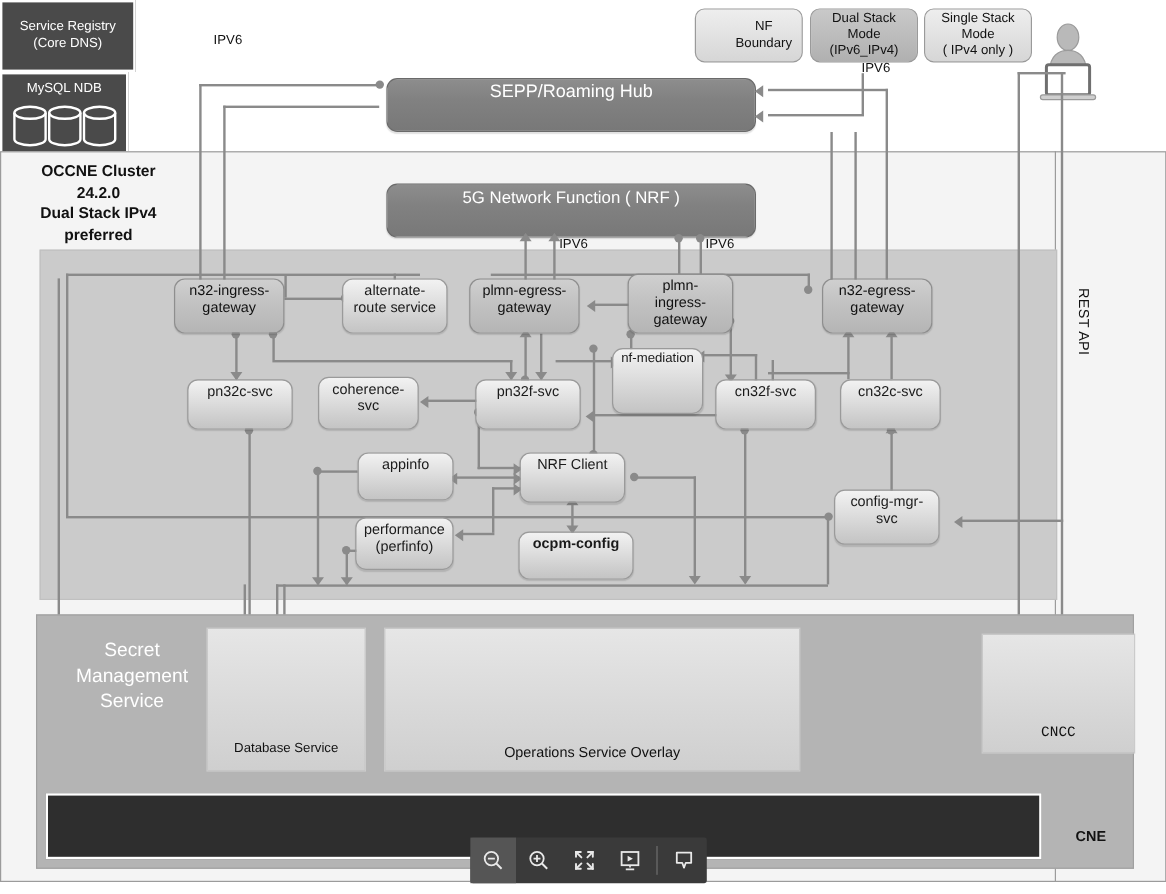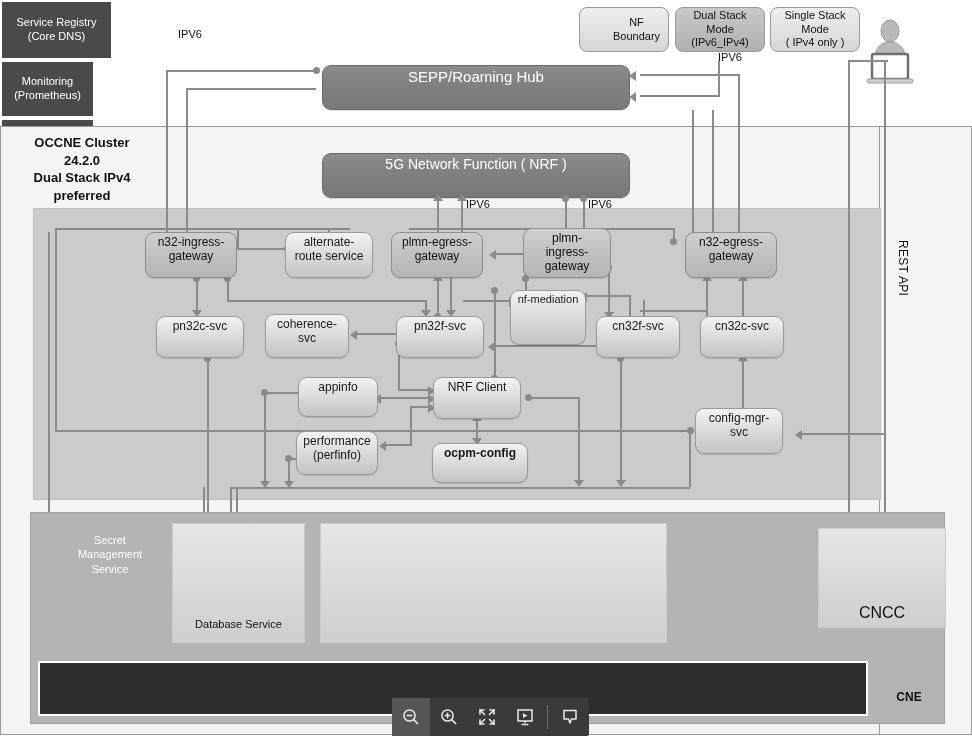--- a/index.html
+++ b/index.html
@@ -438,65 +438,79 @@
     <span style="white-space:pre-line">ocpm-config</span>
   </div>
 
   <div class="node" style="left:695px;top:408px;width:88px;height:46px;">
     <span style="white-space:pre-line">config-mgr-
 svc</span>
   </div>
 
   <div class="region cne-panel" style="left:30px;top:512px;width:915px;height:212px;"></div>
 
-  <div class="plain white" style="left:60px;top:533px;width:100px;font-size:11px;line-height:1.3;white-space:pre-line;">Secret
+  <div class="plain white" style="left:60px;top:533px;width:100px;font-size:16px;line-height:1.3;white-space:pre-line;">Secret
 Management
 Service</div>
 
   <div class="darkbox" style="left:42px;top:592px;width:113px;height:60px;">
     <span style="white-space:pre-line">Service Registry
 (Core DNS)</span>
   </div>
 
   <div class="subpanel abs" style="left:172px;top:523px;width:133px;height:120px;"></div>
+  <div class="darkbox" style="left:185px;top:535px;width:107px;height:78px;flex-direction:column;justify-content:flex-start;padding-top:6px;">
+    <span>MySQL NDB</span>
+    <svg width="90" height="42" viewBox="0 0 90 42" style="margin-top:3px;">
+      <g class="db-cyl">
+        <ellipse cx="16" cy="9" rx="13" ry="5"></ellipse>
+          <path d="M3 9 V31 A13 5 0 0 0 29 31 V9"></path>
+        <ellipse cx="45" cy="9" rx="13" ry="5"></ellipse>
+          <path d="M32 9 V31 A13 5 0 0 0 58 31 V9"></path>
+        <ellipse cx="74" cy="9" rx="13" ry="5"></ellipse>
+          <path d="M61 9 V31 A13 5 0 0 0 87 31 V9"></path>
+      </g>
+    </svg>
+  </div>
   <div class="plain" style="left:172px;top:618px;width:133px;font-size:11px;">Database Service</div>
 
   <div class="subpanel abs" style="left:320px;top:523px;width:347px;height:120px;"></div>
   <div class="darkbox" style="left:333px;top:546px;width:95px;height:58px;">
     <span style="white-space:pre-line">Monitoring
 (Prometheus)</span>
   </div>
   <div class="darkbox" style="left:444px;top:546px;width:95px;height:58px;">
     <span style="white-space:pre-line">Distributed Tracing
 (Jaeger)</span>
   </div>
   <div class="darkbox" style="left:555px;top:546px;width:95px;height:58px;">
     <span style="white-space:pre-line">Logging Service
 (EFK)</span>
   </div>
+  <div class="plain" style="left:320px;top:620px;width:347px;font-size:12px;">Operations Service Overlay</div>
 
   <div class="darkbox" style="left:683px;top:535px;width:108px;height:51px;">
     <svg width="26" height="30" viewBox="0 0 26 30" style="margin-right:7px;">
       <g class="db-cyl">
         <ellipse cx="13" cy="7" rx="11" ry="5"></ellipse>
           <path d="M2 7 V23 A11 5 0 0 0 24 23 V7"></path>
       </g>
     </svg>
     <span>K8s etcd</span>
   </div>
   <div class="darkbox" style="left:683px;top:594px;width:108px;height:57px;">
     <span style="white-space:pre-line">Deployment
 (Helm v3/ Tiller)</span>
   </div>
 
   <div class="subpanel abs" style="left:818px;top:528px;width:128px;height:100px;"></div>
   <div class="darkbox" style="left:833px;top:537px;width:95px;height:60px;">
     <span>Console</span>
   </div>
-  <div class="plain" style="left:818px;top:603px;width:128px;font-size:16px;">CNCC</div>
+  <div class="plain" style="left:818px;top:603px;width:128px;font-size:12px;font-family:Liberation Mono, monospace;">CNCC</div>
 
   <div class="hostbar abs" style="left:38px;top:661px;width:830px;height:55px;"></div>
   <div class="darkbox" style="left:46px;top:668px;width:125px;height:41px;">
     <span>Docker</span>
   </div>
   <div class="darkbox" style="left:606px;top:668px;width:255px;height:41px;">
     <span>OVN CNI</span>
   </div>
 
   <div class="plain bold" style="left:884px;top:690px;width:50px;font-size:12px;">CNE</div>

